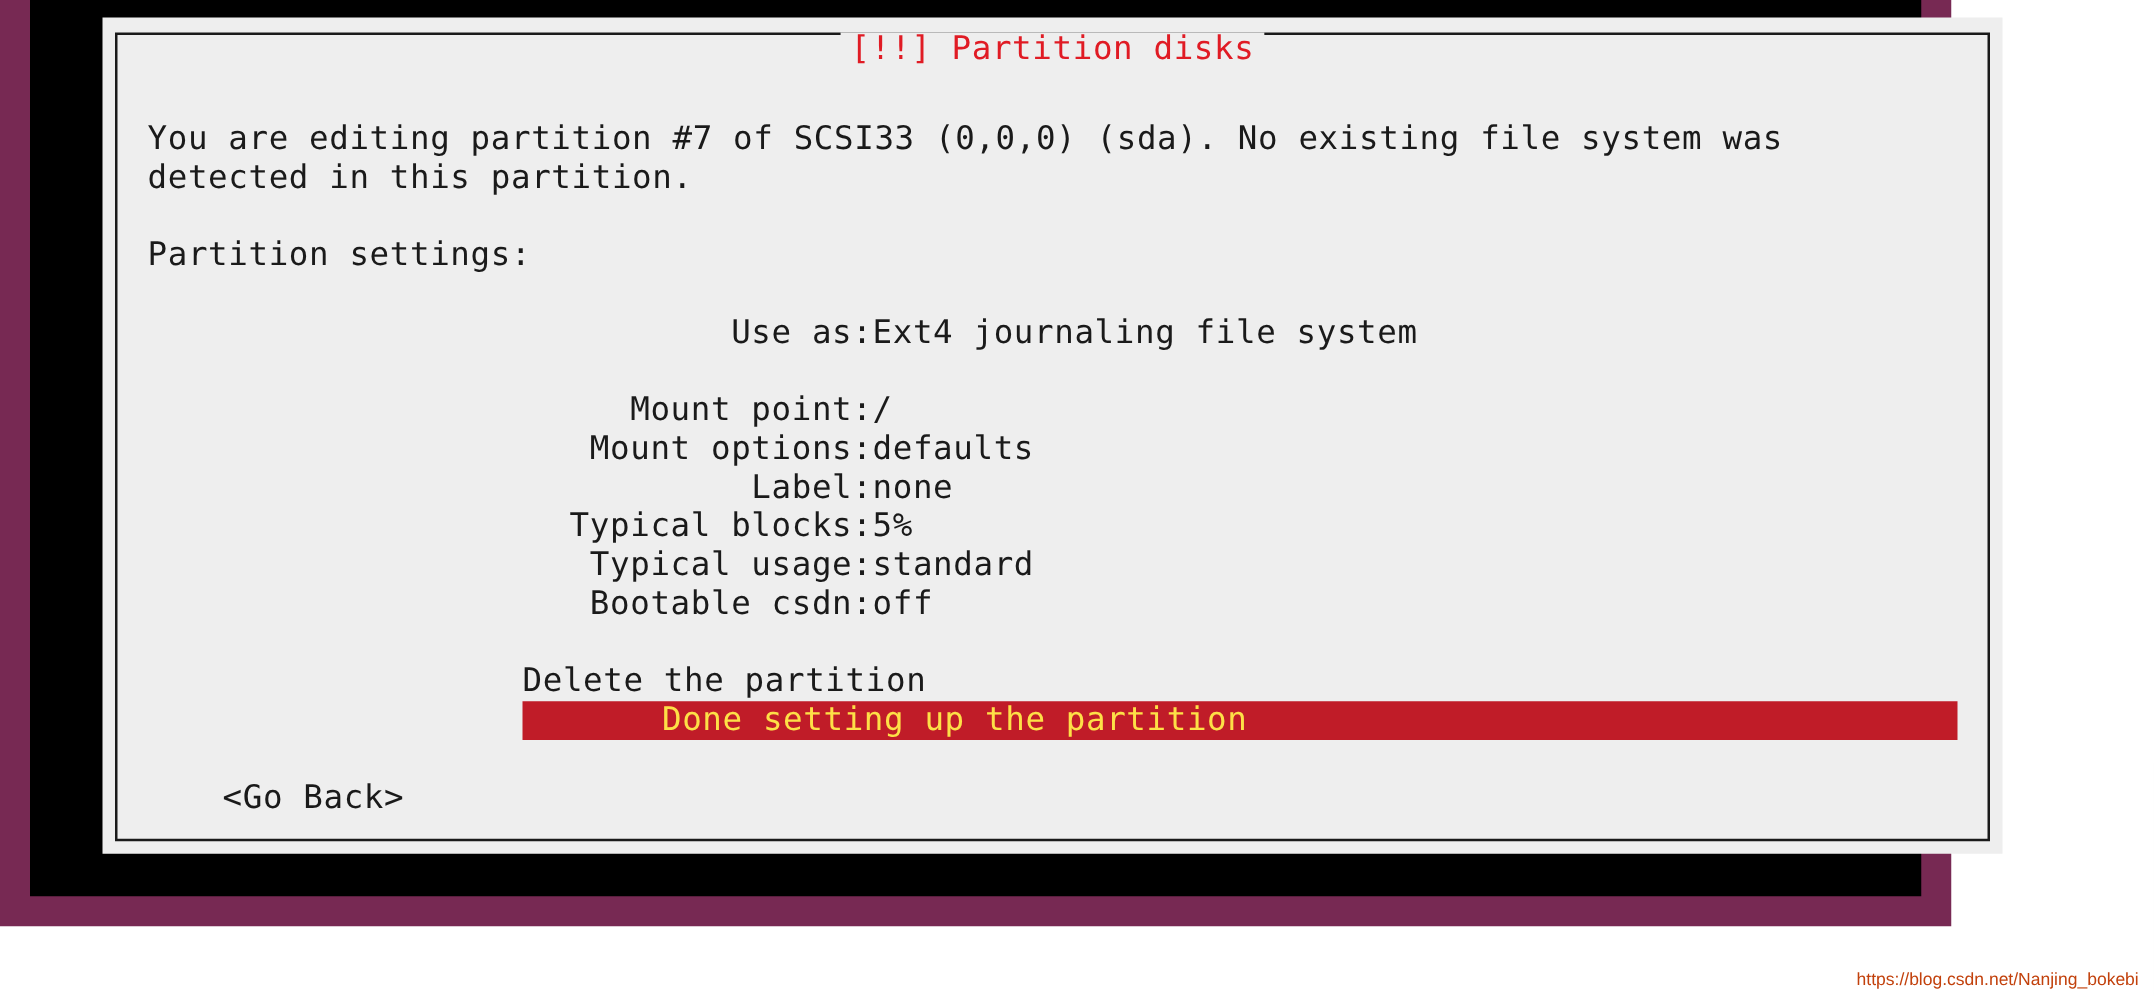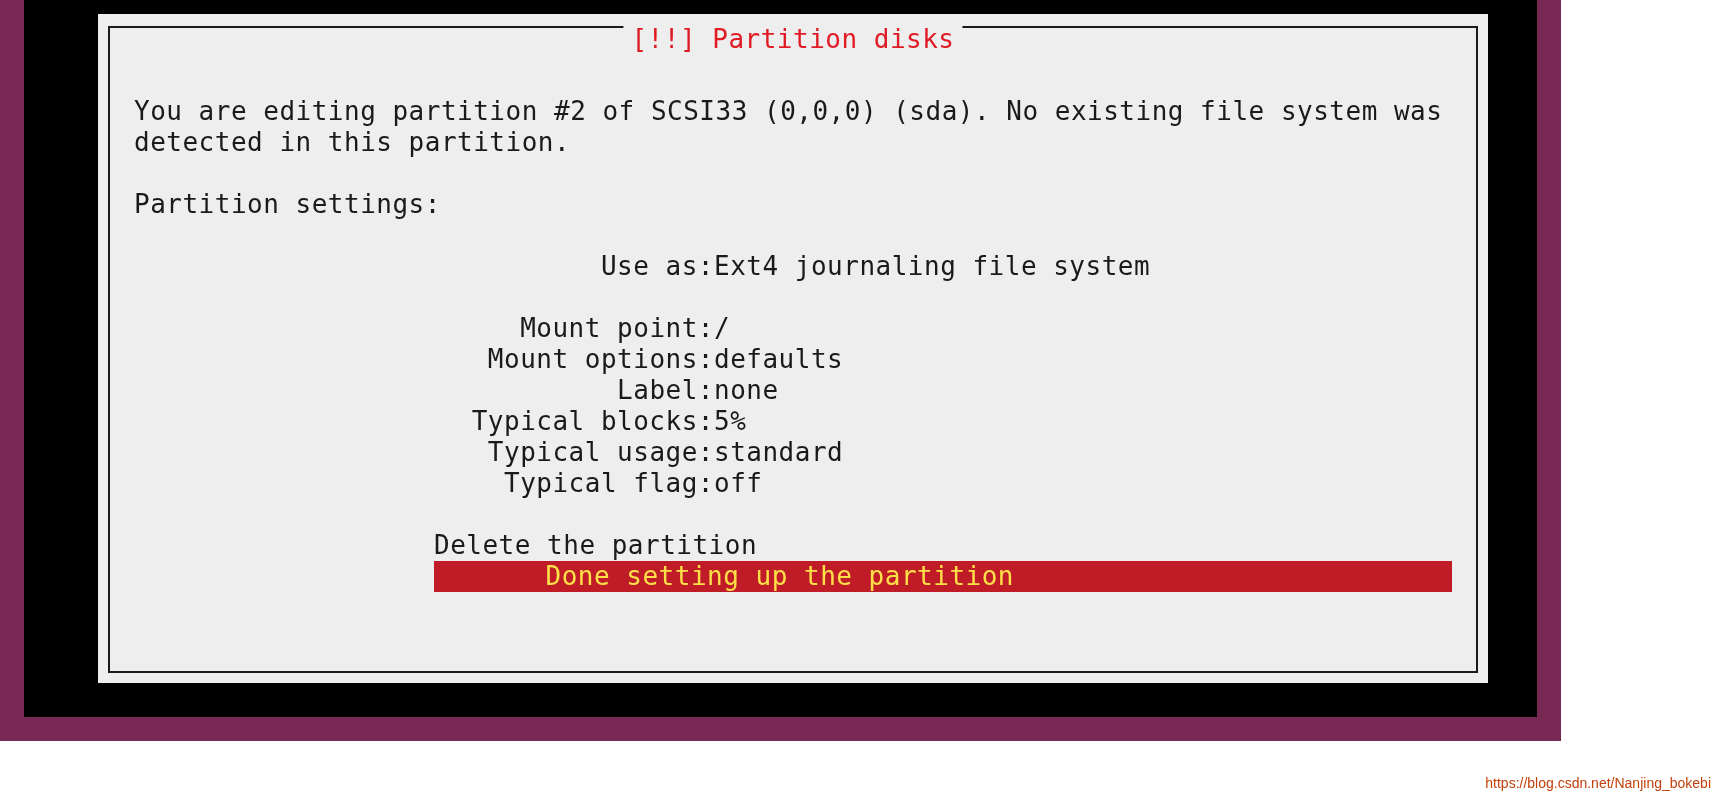--- a/index.html
+++ b/index.html
@@ -32,23 +32,23 @@
   .shadow {
     position: absolute;
     left: 104px;
     top: 34px;
     width: 1390px;
     height: 669px;
     background: #000000;
   }
   .dialog {
     position: absolute;
-    left: 98px;
+    left: 82px;
     top: 14px;
-    width: 1390px;
+    width: 1520px;
     height: 669px;
     background: #eeeeee;
     box-sizing: border-box;
   }
   .dialog-border {
     position: absolute;
     left: 10px;
     top: 12px;
     right: 10px;
     bottom: 10px;
@@ -140,21 +140,21 @@
   <div class="inner-black"></div>
   <div class="shadow"></div>
 
   <div class="dialog">
     <div class="dialog-border">
       <div class="title-wrap">
         <span class="title-text">[!!] Partition disks</span>
       </div>
 
       <div class="content">
-        <div class="intro">You are editing partition #2 of SCSI33 (0,0,0) (sda). No existing file system was detected in this partition.</div>
+        <div class="intro">You are editing partition #7 of SCSI33 (0,0,0) (sda). No existing file system was detected in this partition.</div>
 
         <div class="settings-label">Partition settings:</div>
 
         <div class="settings-block">
 
           <div class="row action">
             <span class="label">Use as:</span>
             <span>Ext4 journaling file system</span>
           </div>
           <div class="spacer"></div>
@@ -178,32 +178,33 @@
             <span class="label">Typical blocks:</span>
             <span>5%</span>
           </div>
 
           <div class="row action">
             <span class="label">Typical usage:</span>
             <span>standard</span>
           </div>
 
           <div class="row action">
-            <span class="label">Typical flag:</span>
+            <span class="label">Bootable csdn:</span>
             <span>off</span>
           </div>
 
           <div class="spacer"></div>
 
           <div class="row action">
             <span>Delete the partition</span>
           </div>
           <div class="row action selected">
             <span class="selected-inner">Done setting up the partition</span>
           </div>
         </div>
 
+        <div class="go-back">&lt;Go Back&gt;</div>
       </div>
     </div>
   </div>
 </div>
 
 <div class="watermark">https://blog.csdn.net/Nanjing_bokebi</div>
 
 </body></html>

